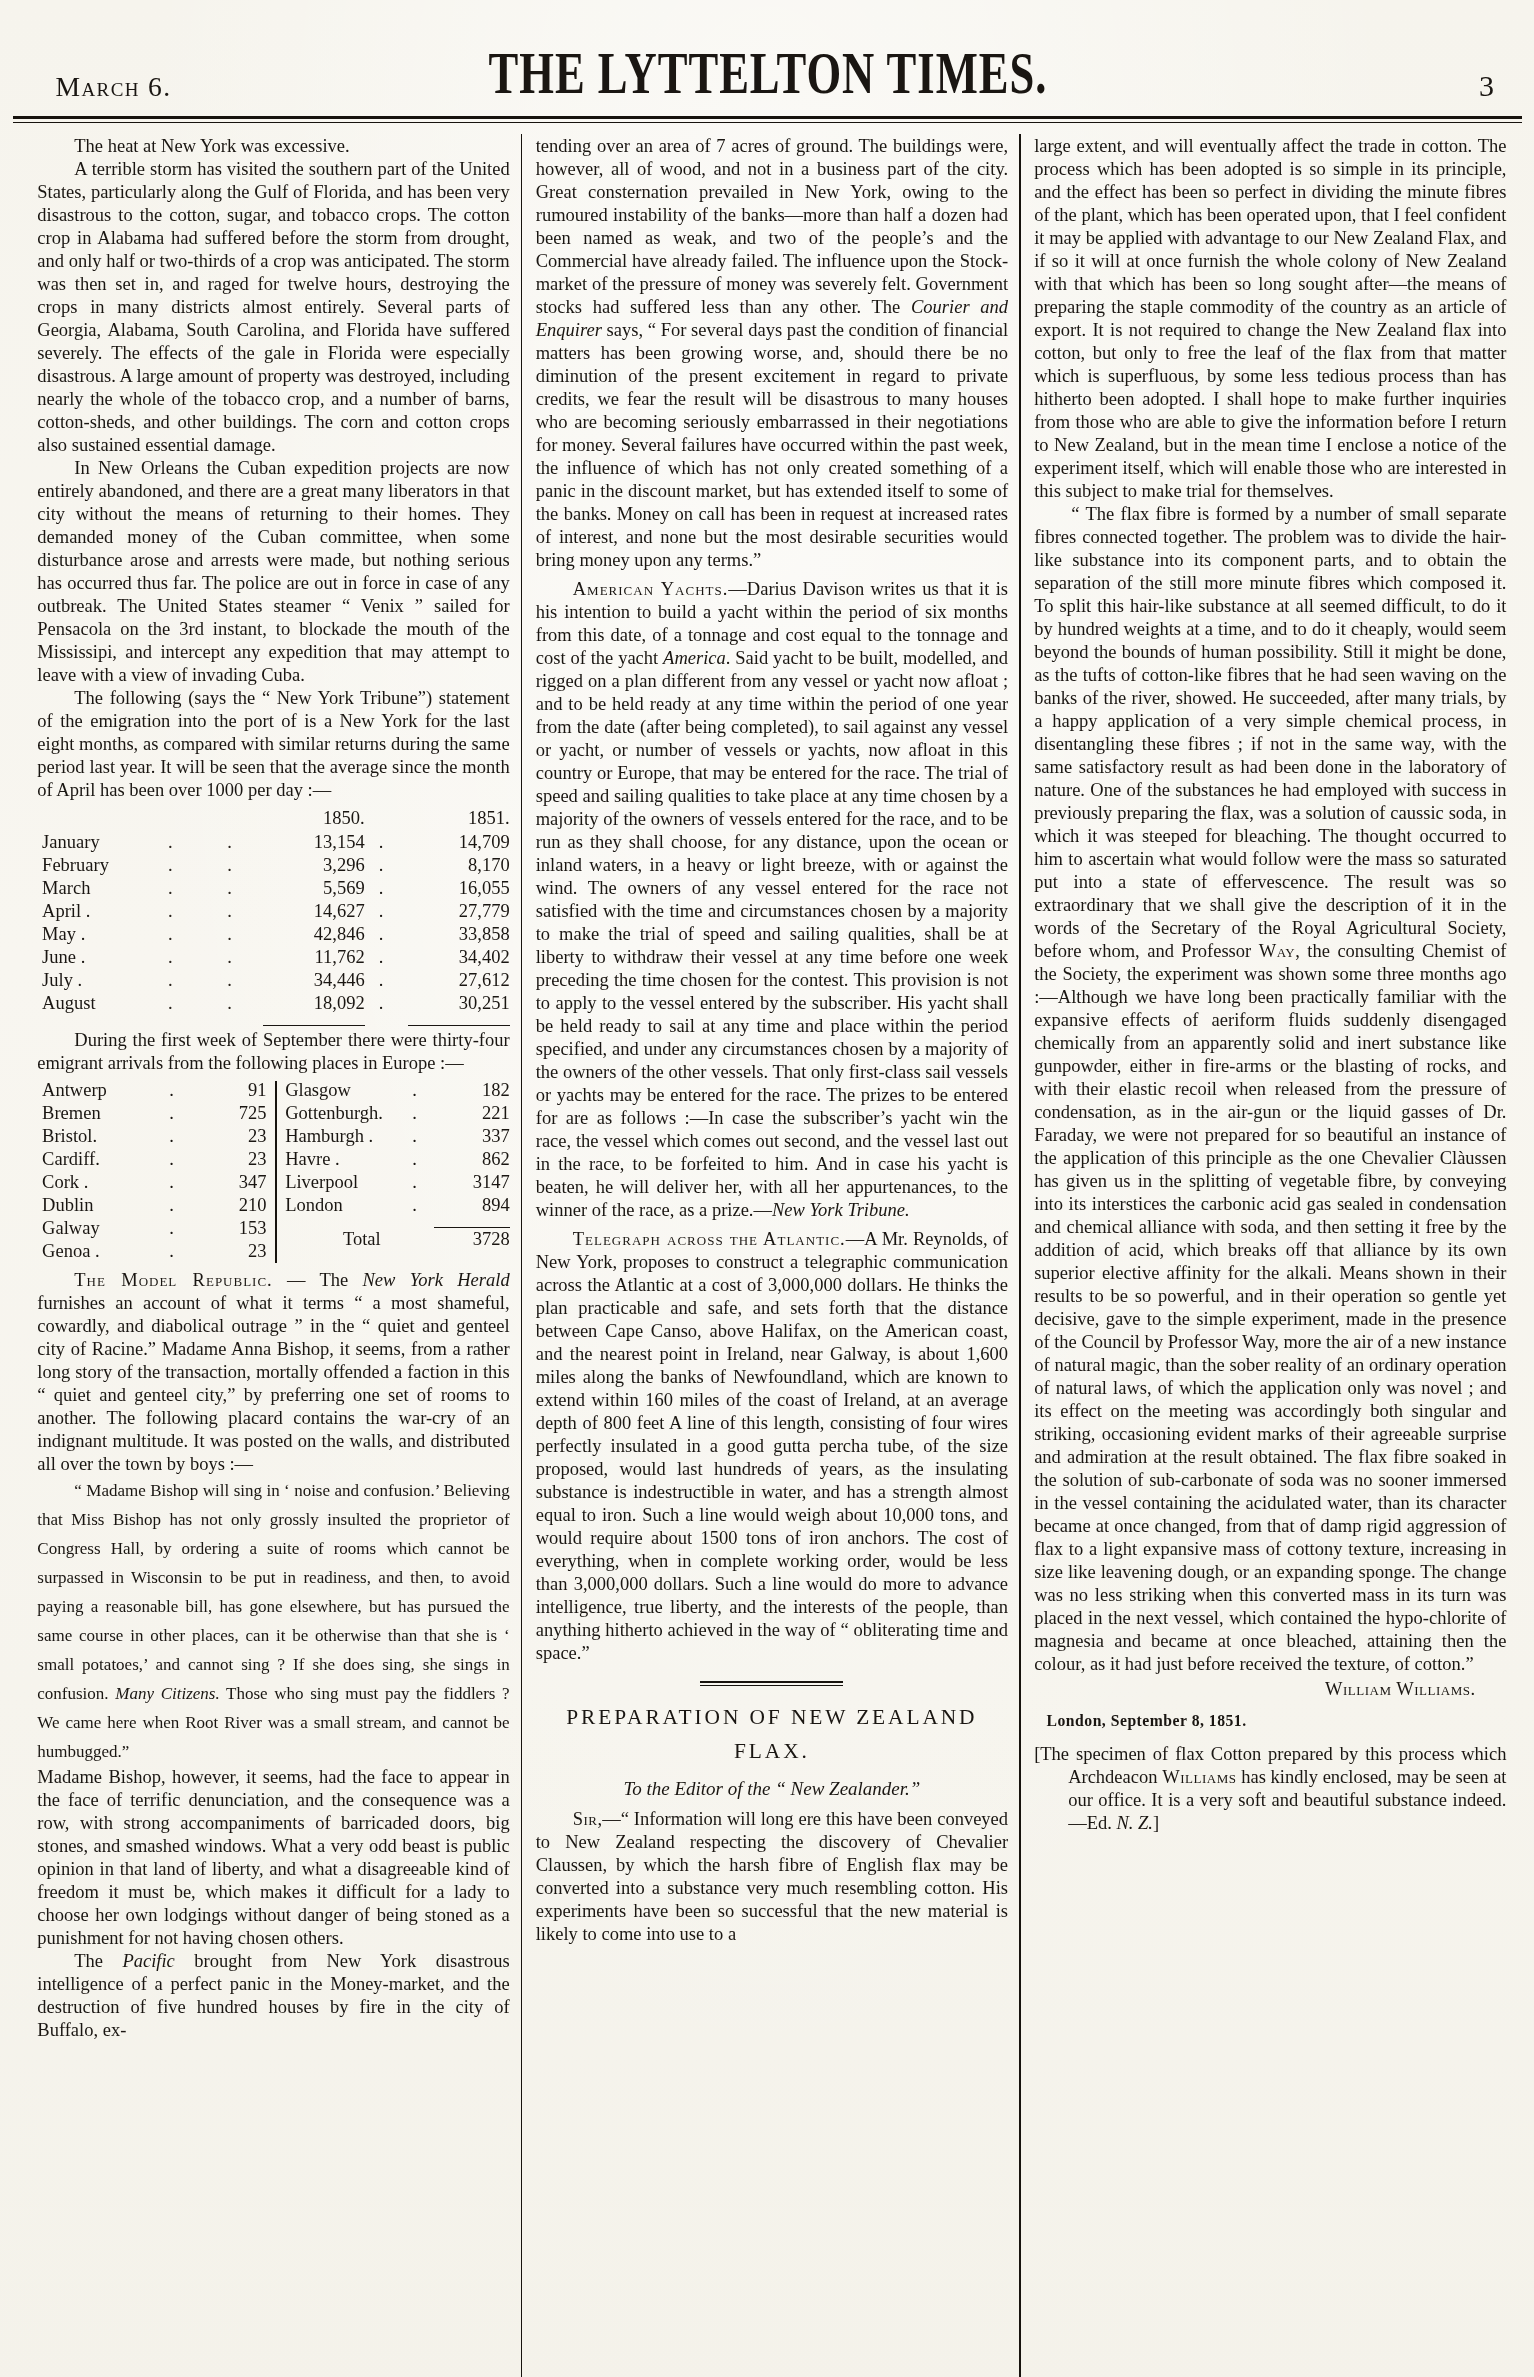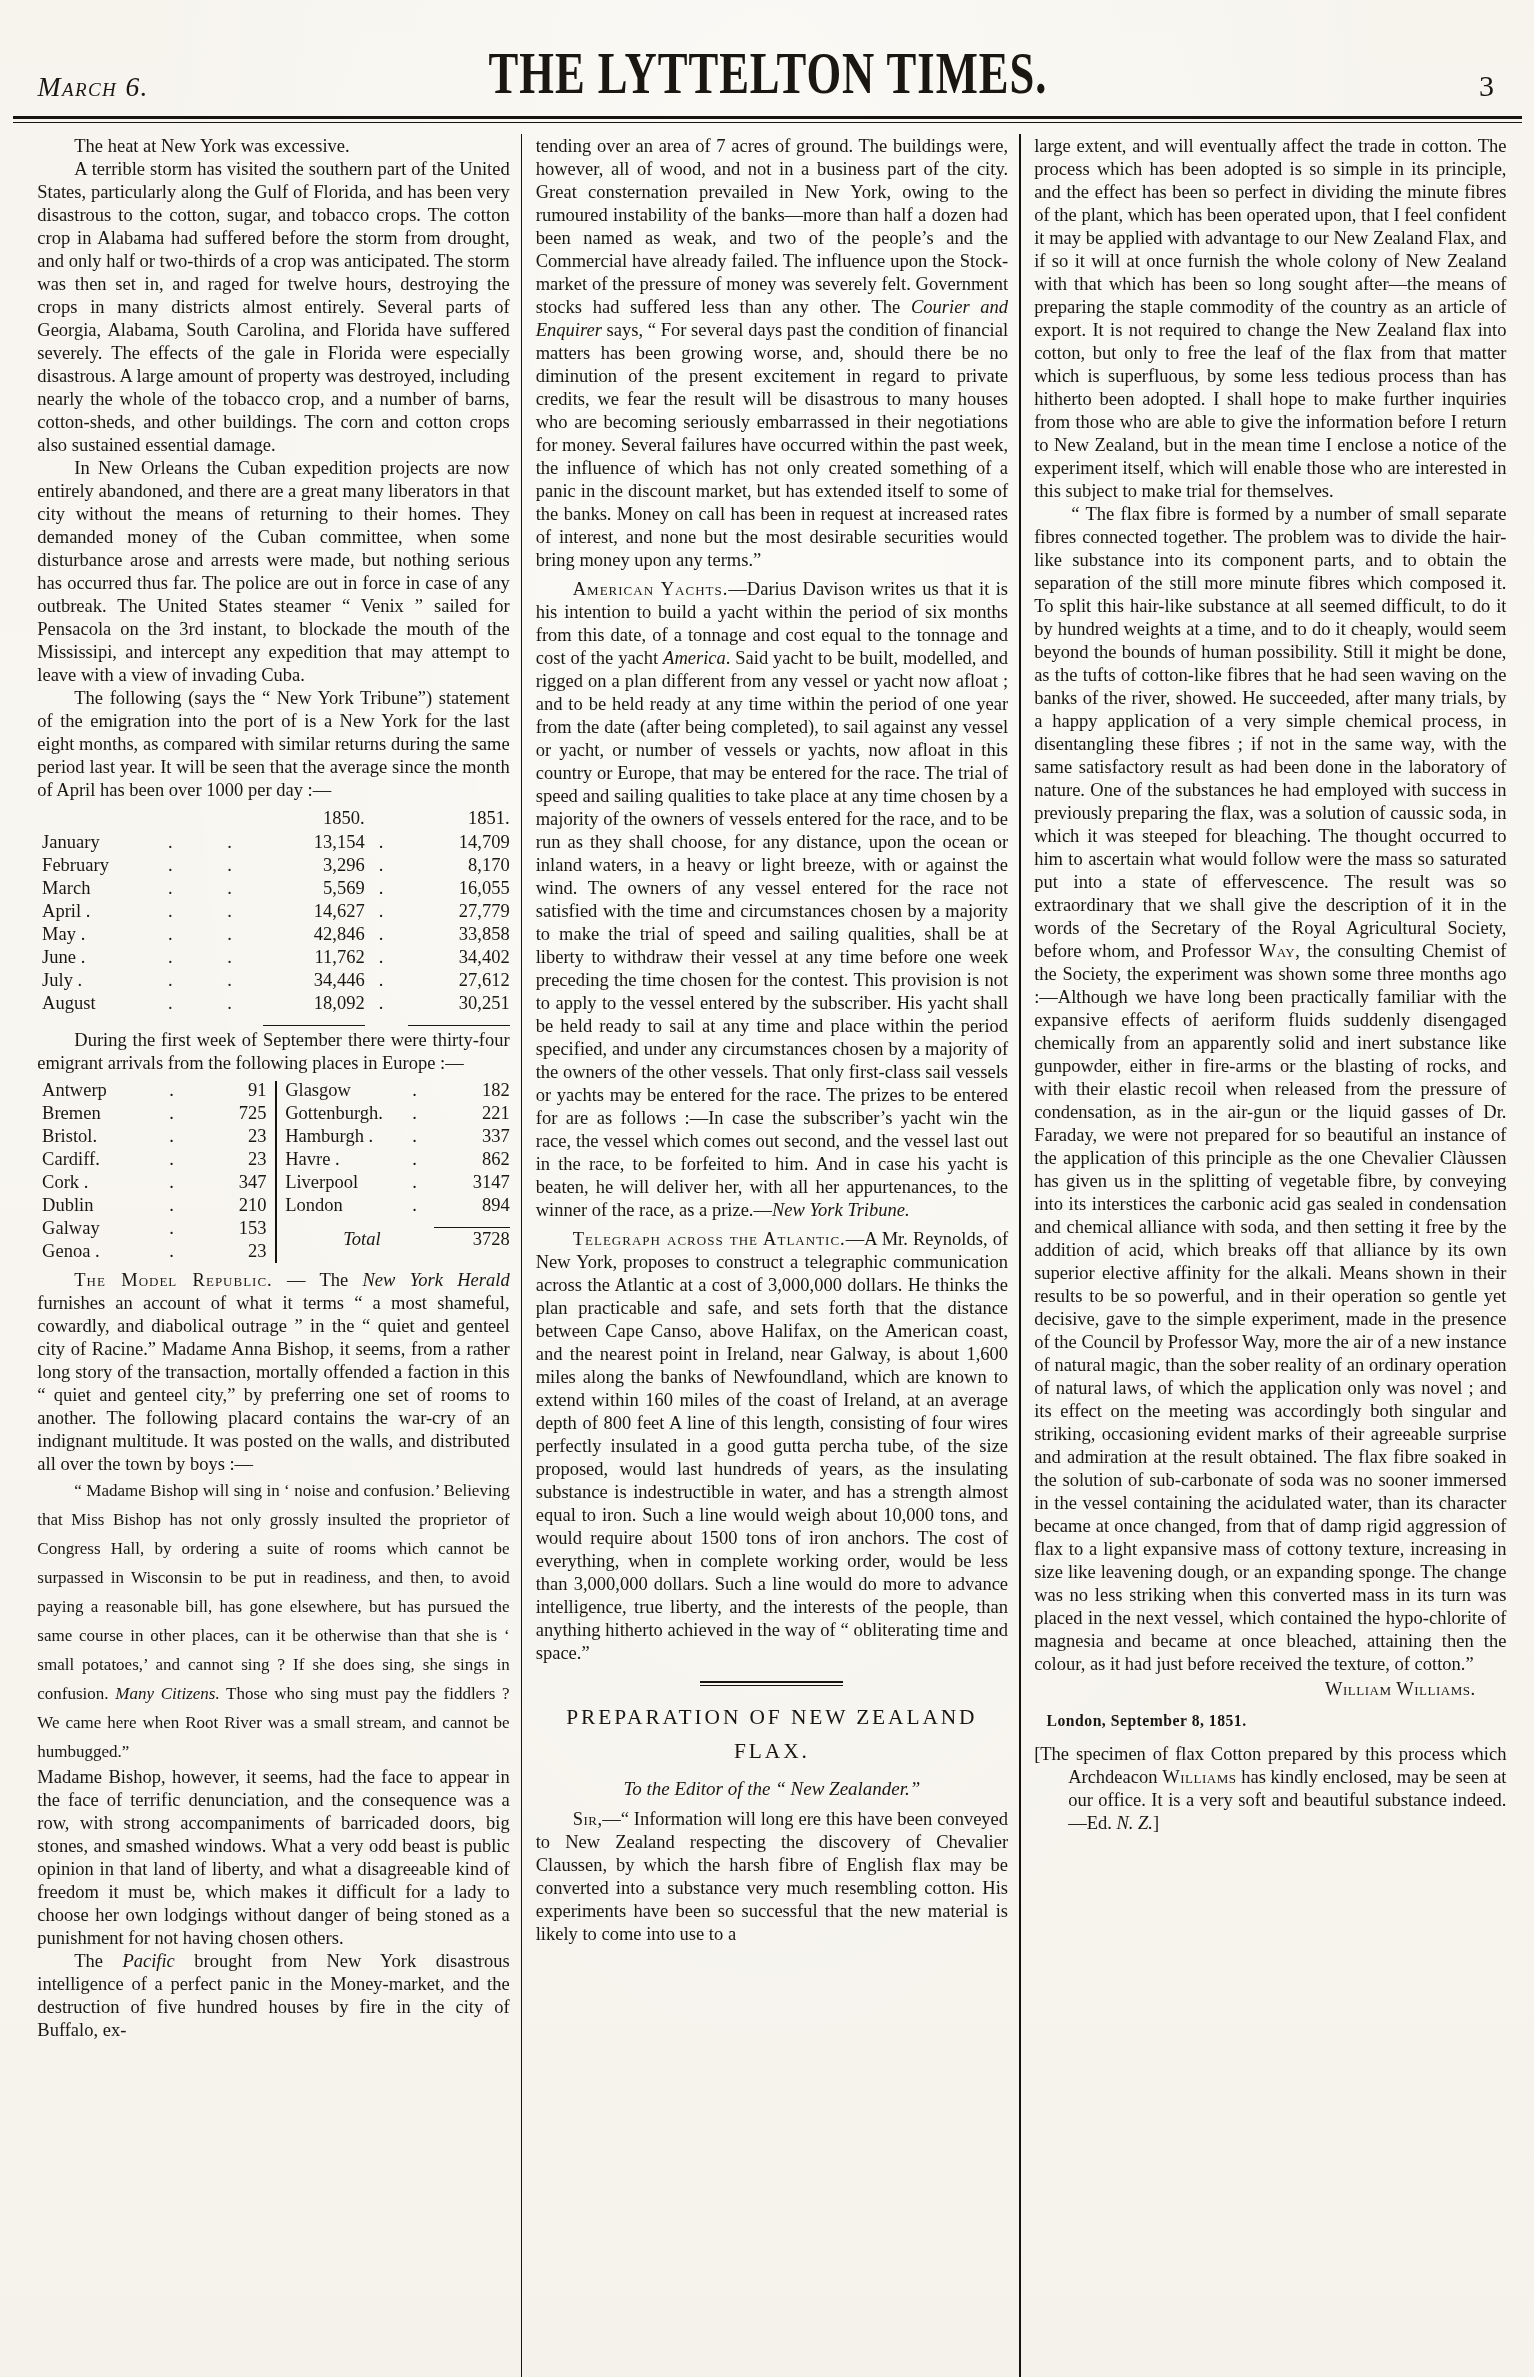--- a/index.html
+++ b/index.html
@@ -11,21 +11,21 @@
   }
   .page{
     position:relative;width:100%;height:100%;
     background:
       radial-gradient(ellipse at 50% 18%, rgba(255,255,255,.55), rgba(0,0,0,0) 60%),
       linear-gradient(180deg,#f6f4ed 0%,#f8f6f0 40%,#f4f2ea 100%);
     overflow:hidden;
   }
   
   .header{position:relative;height:90px;margin:17px 28.5px 0;}
-  .date{position:absolute;left:9px;bottom:3.8px;font-size:27.6px;font-variant:small-caps;letter-spacing:1.4px;font-style:italic;}
+  .date{position:absolute;left:27px;bottom:3.8px;font-size:27.6px;font-variant:small-caps;letter-spacing:1.4px;}
   .masthead{
     position:absolute;left:50%;bottom:0;margin:0;white-space:nowrap;
     font-size:46px;font-weight:bold;letter-spacing:1px;
     transform:translateX(-50%) scale(.97,1.28);transform-origin:bottom center;
   }
   .pageno{position:absolute;right:12.4px;bottom:3.8px;font-size:30px;}
   .head-rule{margin:8.6px 13.3px 0;border-top:3.8px solid #17130e;border-bottom:1.4px solid #17130e;height:3.3px;}
   
   .columns{display:flex;align-items:stretch;padding:10.5px 17px 0 24px;height:2263px;}
   .col{
@@ -49,21 +49,21 @@
   .mhead{margin-bottom:1px;}
   .mline{border-top:1.4px solid #1a1612;width:102px;justify-self:end;height:0;margin-top:9.5px;}
   
   .ptable{display:flex;margin:3.8px 0 4.8px 4.8px;}
   .phalf{flex:1 1 0;}
   .pvr{width:1.4px;background:#17130e;margin:1.9px 8.6px 0 8.6px;}
   .prow{display:grid;grid-template-columns:1fr 24px 83px;align-items:baseline;}
   .prow .pdot{text-align:center;}
   .prow .pval{text-align:right;}
   .tline{grid-column:3;border-top:1.4px solid #1a1612;width:76px;justify-self:end;height:0;margin-top:9.5px;}
-  .ptotal .tlabel{text-align:right;padding-right:22px;font-style:italic;}
+  .ptotal .tlabel{text-align:right;padding-right:22px;}
   
   .rule-div{width:143px;margin:16px auto 14.3px;border-top:2.4px solid #17130e;border-bottom:1px solid #17130e;height:1.9px;}
   .heading{text-align:center;font-weight:normal;font-size:21.4px;letter-spacing:2.9px;line-height:34px;margin:4.8px 0 3.8px;text-indent:0;}
   .editor-line{text-align:center;font-style:italic;font-size:19px;margin:8.6px 0 7.6px;text-indent:0;}
   .sig{text-align:right;padding-right:30px;font-variant:small-caps;letter-spacing:1.4px;margin-top:1.9px;}
   .dateline{font-size:15.7px;font-weight:bold;letter-spacing:0.5px;margin:7.6px 0 11.4px;padding-left:12.4px;text-indent:0;}
   .bracket{padding-left:34px;text-indent:-34px;margin-top:8.6px;}
 </style>
 </head>
 <body>

